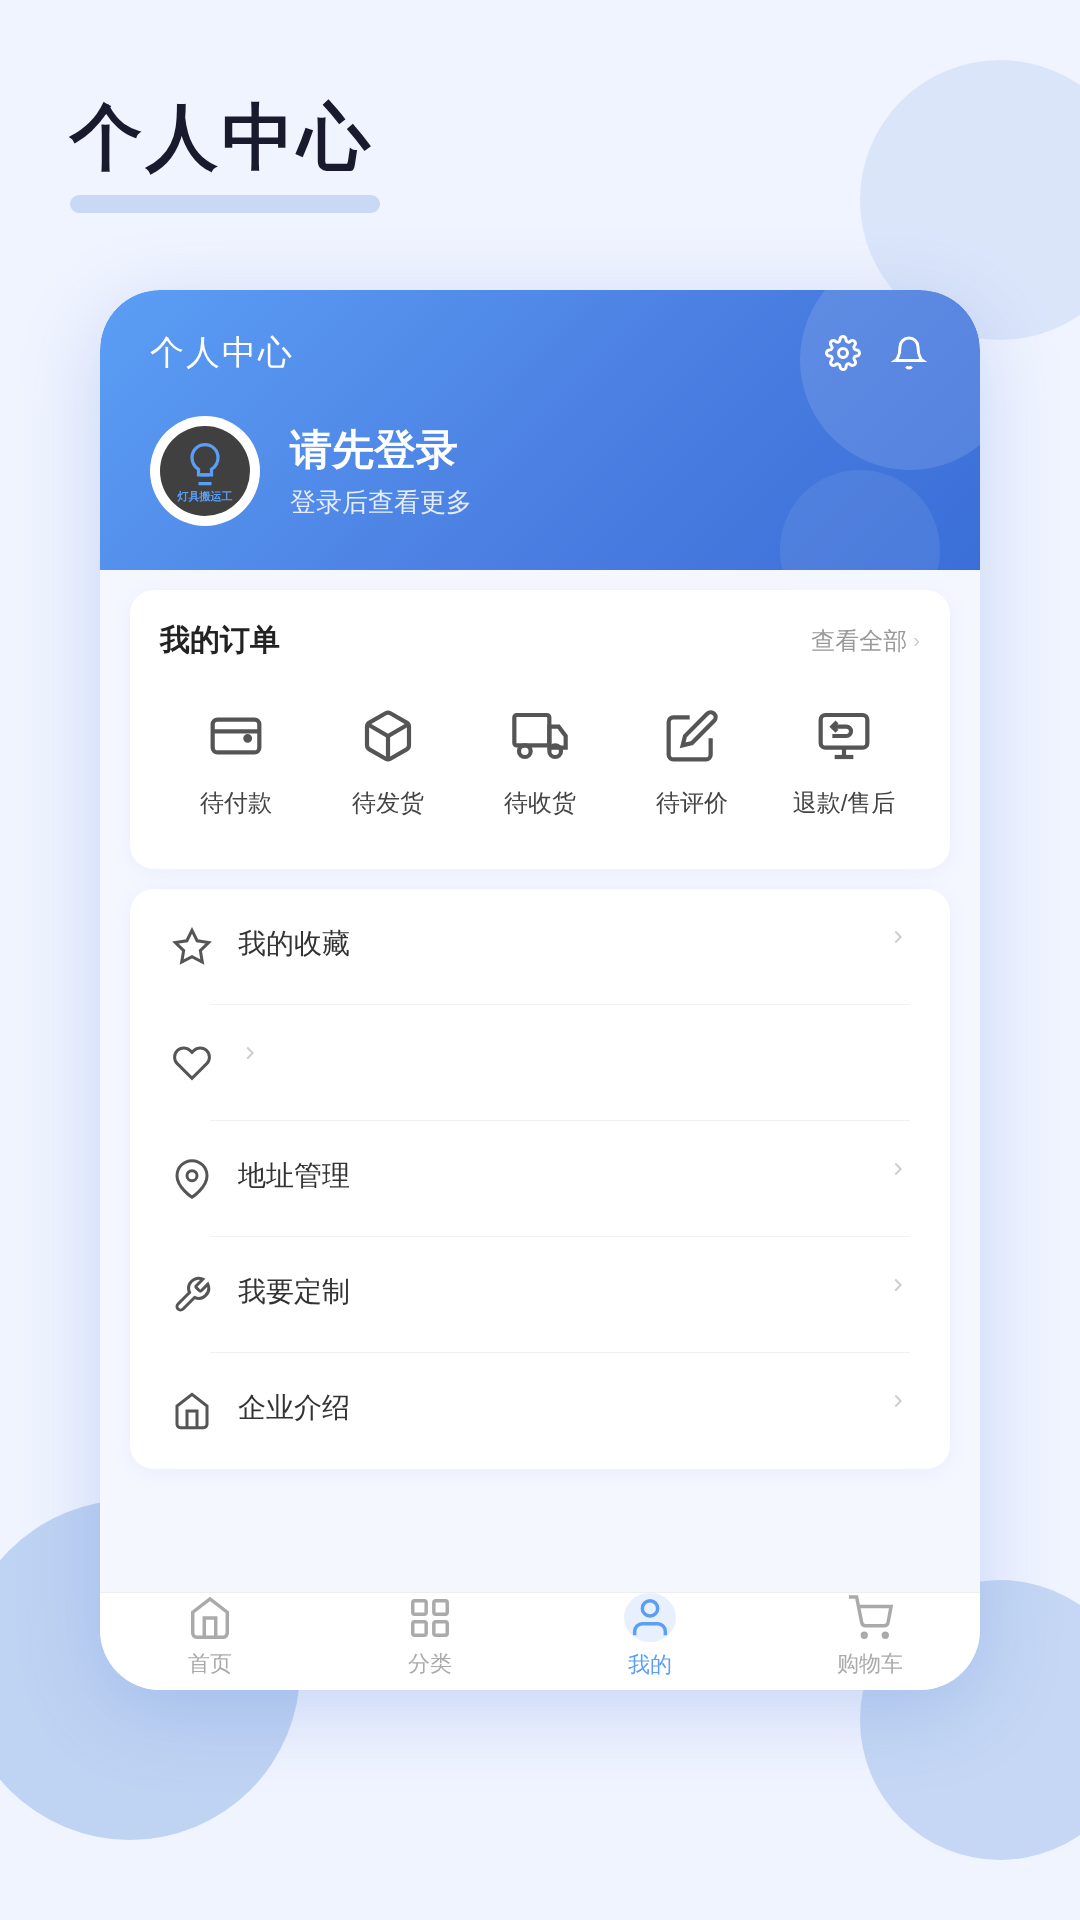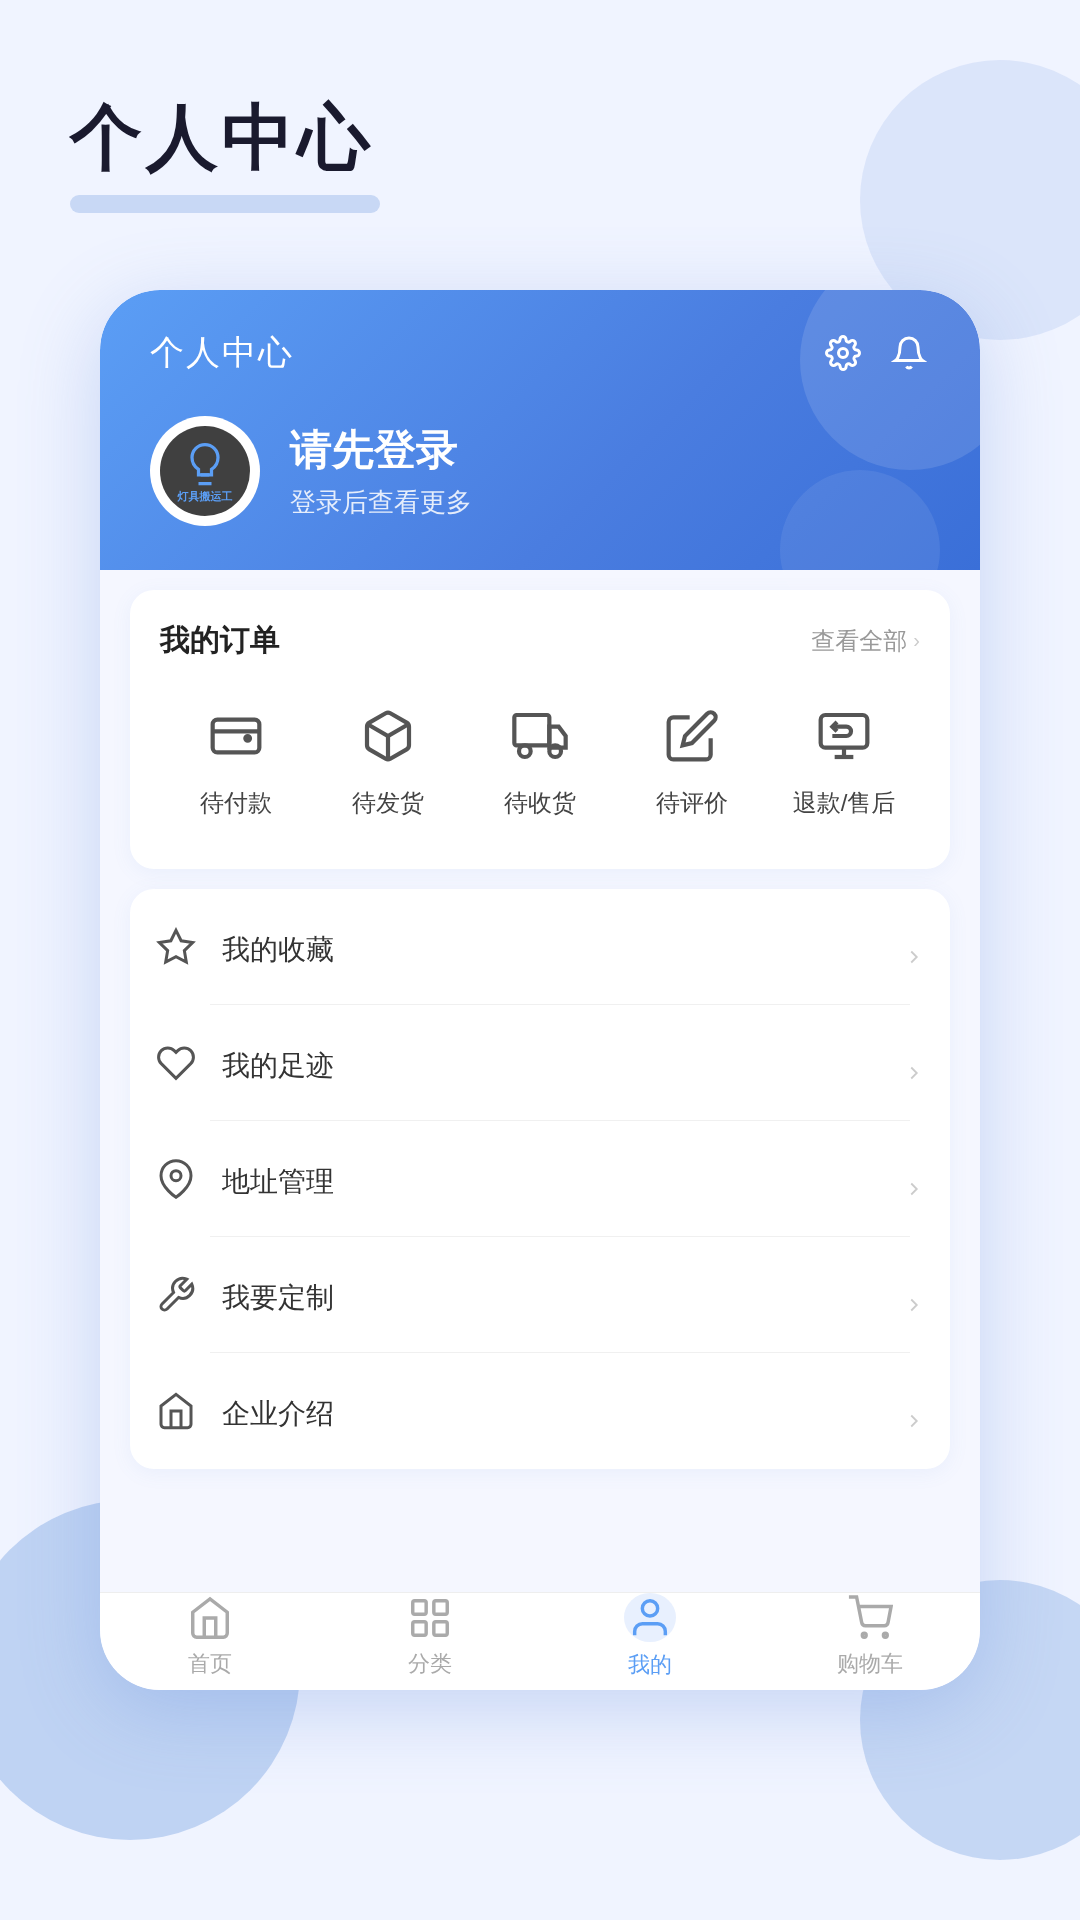--- a/index.html
+++ b/index.html
@@ -288,22 +288,22 @@
     .menu-section {
       background: #fff;
       border-radius: 24px;
       margin-top: 20px;
       box-shadow: 0 4px 20px rgba(100, 140, 220, 0.08);
       overflow: hidden;
     }
 
     .menu-item {
       display: flex;
-      align-items: flex-end;
-      padding: 36px 24px;
+      align-items: flex-start;
+      padding: 36px 40px;
       gap: 24px;
       position: relative;
     }
 
     .menu-item:not(:last-child)::after {
       content: '';
       position: absolute;
       bottom: 0;
       left: 80px;
       right: 40px;
@@ -552,21 +552,20 @@
             </svg>
         </div>
       </div>
 
       <div class="menu-item">
         <div class="menu-icon">
           <svg viewBox="0 0 24 24">
             <path d="M20.84 4.61a5.5 5.5 0 0 0-7.78 0L12 5.67l-1.06-1.06a5.5 5.5 0 0 0-7.78 7.78l1.06 1.06L12 21.23l7.78-7.78 1.06-1.06a5.5 5.5 0 0 0 0-7.78z"></path>
           </svg>
         </div>
-        <span class="menu-text">我的足迹</span>
         <div class="menu-chevron">
           <svg viewBox="0 0 24 24">
               <polyline points="9 18 15 12 9 6"></polyline>
             </svg>
         </div>
       </div>
 
       <div class="menu-item">
         <div class="menu-icon">
           <svg viewBox="0 0 24 24">

